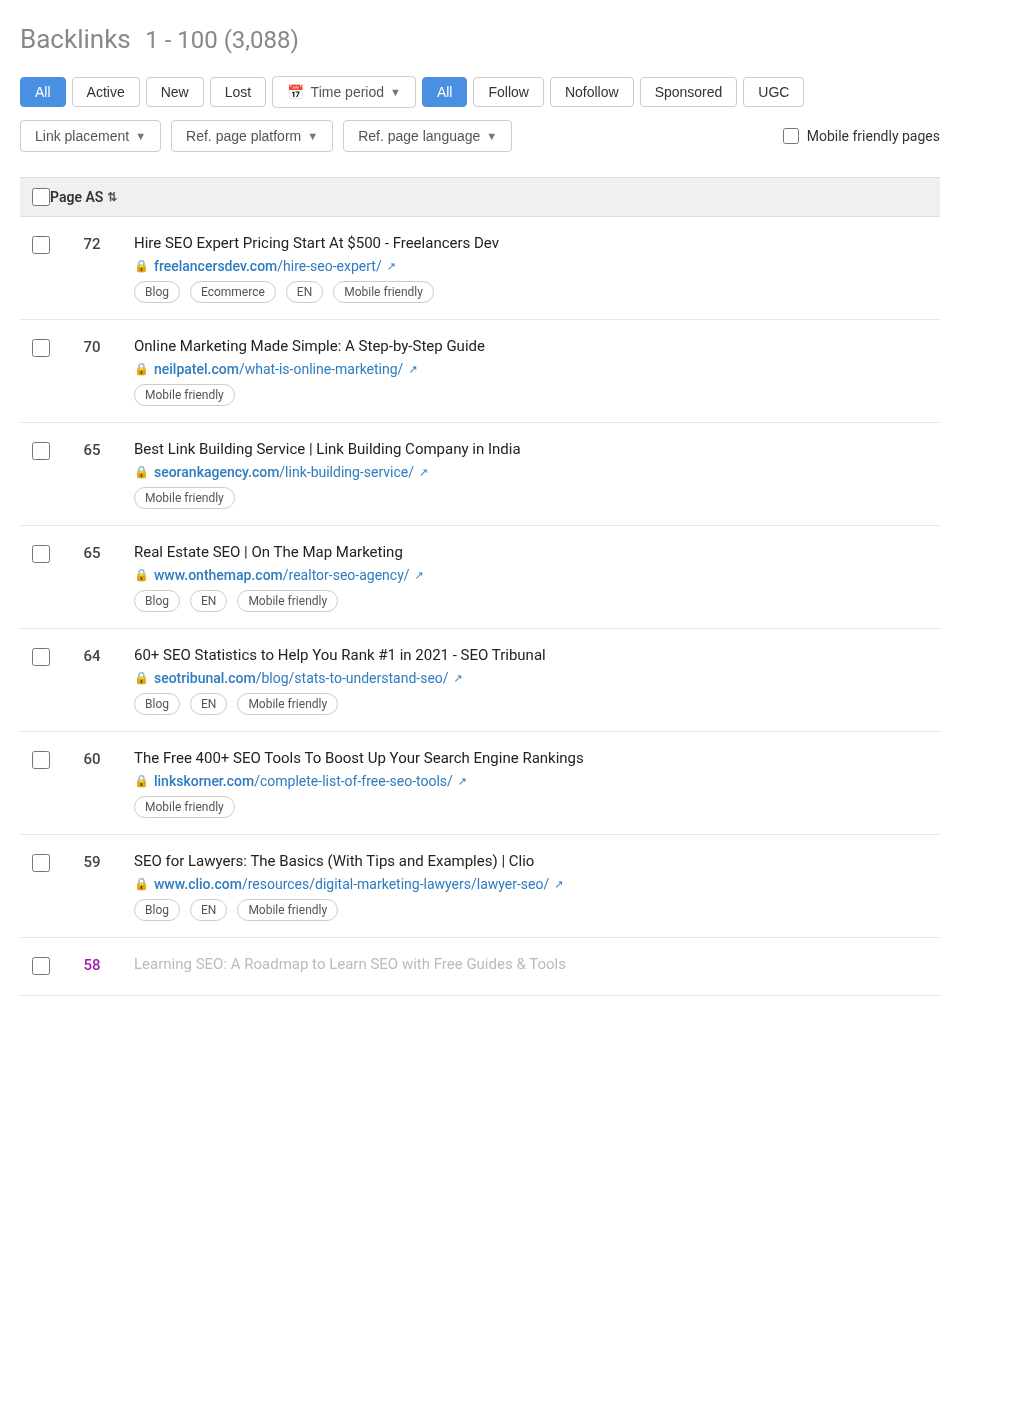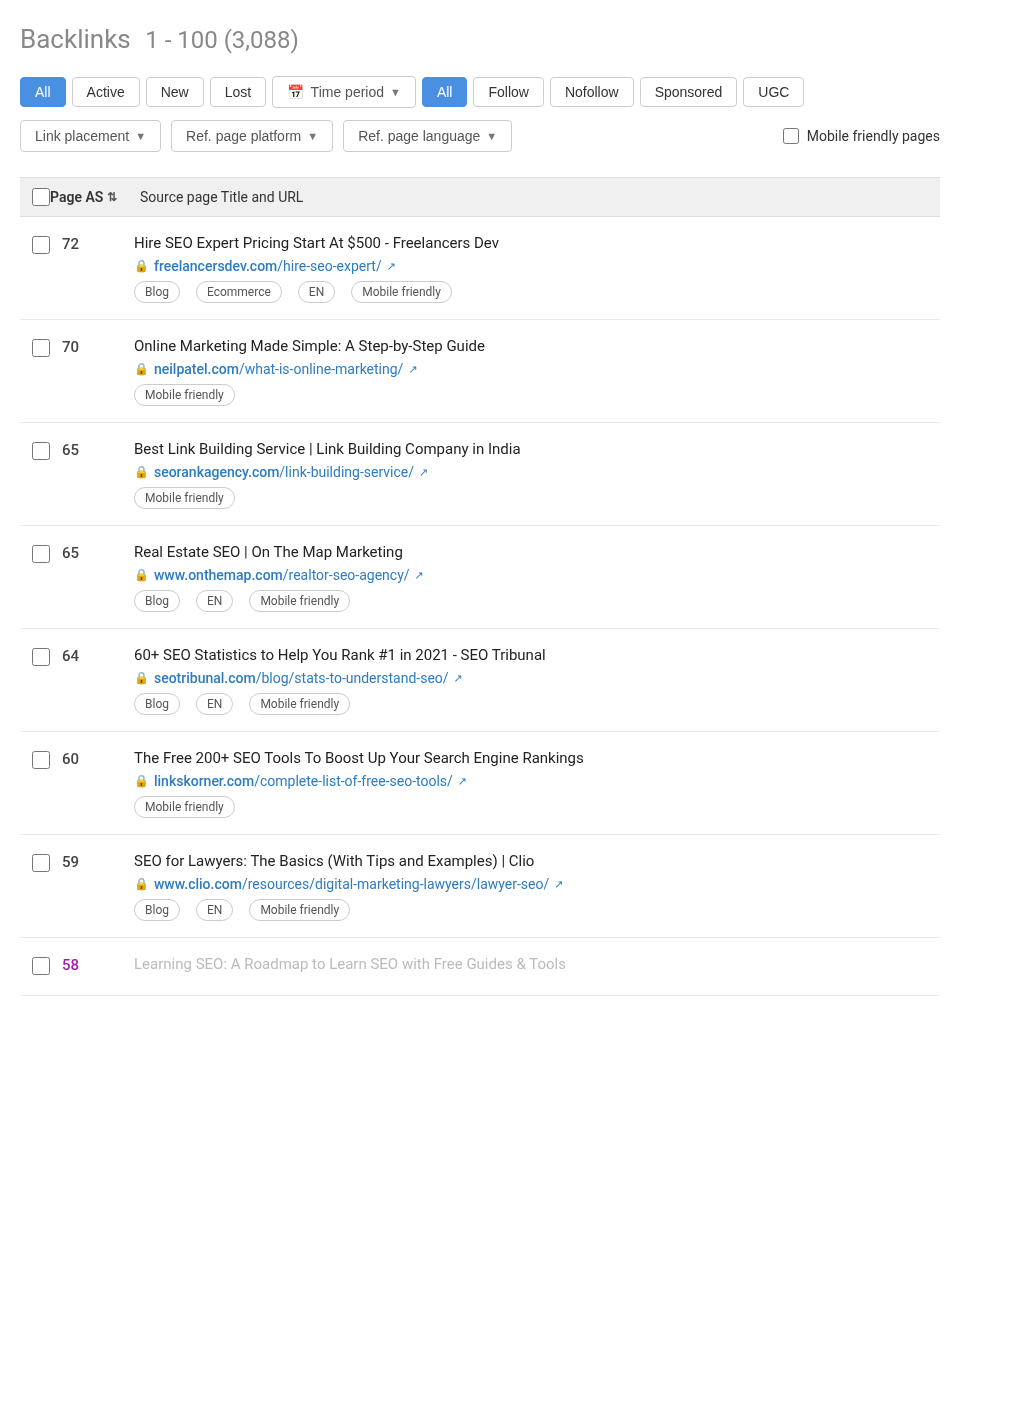--- a/index.html
+++ b/index.html
@@ -133,21 +133,21 @@
     .row-checkbox {
       width: 18px;
       height: 18px;
       margin-top: 3px;
       cursor: pointer;
       flex-shrink: 0;
     }
 
     .row-score {
       min-width: 60px;
-      text-align: left;
+      text-align: center;
       font-size: 15px;
       color: #444;
       font-weight: 500;
       margin-top: 2px;
       flex-shrink: 0;
     }
 
     .row-score.faded {
       color: #a21caf;
     }
@@ -189,21 +189,21 @@
       word-break: break-all;
     }
 
     .external-icon {
       color: #2d7cc1;
       font-size: 11px;
     }
 
     .tags {
       display: flex;
-      gap: 16px;
+      gap: 10px;
       flex-wrap: wrap;
     }
 
     .tag {
       padding: 3px 10px;
       border: 1px solid #ccc;
       border-radius: 20px;
       font-size: 12px;
       color: #555;
       background: #fff;
@@ -254,21 +254,20 @@
     <span>Mobile friendly pages</span>
   </label>
 </div>
 
 <div class="table-header">
   <input type="checkbox" class="header-checkbox" style="">
   <div class="header-page-as">
     <span>Page AS</span>
     <span class="sort-icon">⇅</span>
   </div>
-  <div class="header-source">Source page Title and URL</div>
 </div>
 
 <div id="rows-container">
     <div class="table-row">
       <input type="checkbox" class="row-checkbox" style="">
       <div class="row-score">72</div>
       <div class="row-content">
         <div class="row-title">Hire SEO Expert Pricing Start At $500 - Freelancers Dev</div>
 
         <div class="row-url">
@@ -354,21 +353,21 @@
           <span class="tag">Blog</span>
           <span class="tag">EN</span>
           <span class="tag">Mobile friendly</span>
         </div>
       </div>
     </div>
     <div class="table-row">
       <input type="checkbox" class="row-checkbox" style="">
       <div class="row-score">60</div>
       <div class="row-content">
-        <div class="row-title">The Free 200+ SEO Tools To Boost Up Your Search Engine Rankings</div>
+        <div class="row-title">The Free 400+ SEO Tools To Boost Up Your Search Engine Rankings</div>
 
         <div class="row-url">
           <span class="lock-icon">🔒</span>
           <a href="#"><span style="font-weight:500">linkskorner.com</span>/complete-list-of-free-seo-tools/</a>
           <span class="external-icon">↗</span>
         </div>
 
         <div class="tags">
           <span class="tag">Mobile friendly</span>
         </div>

